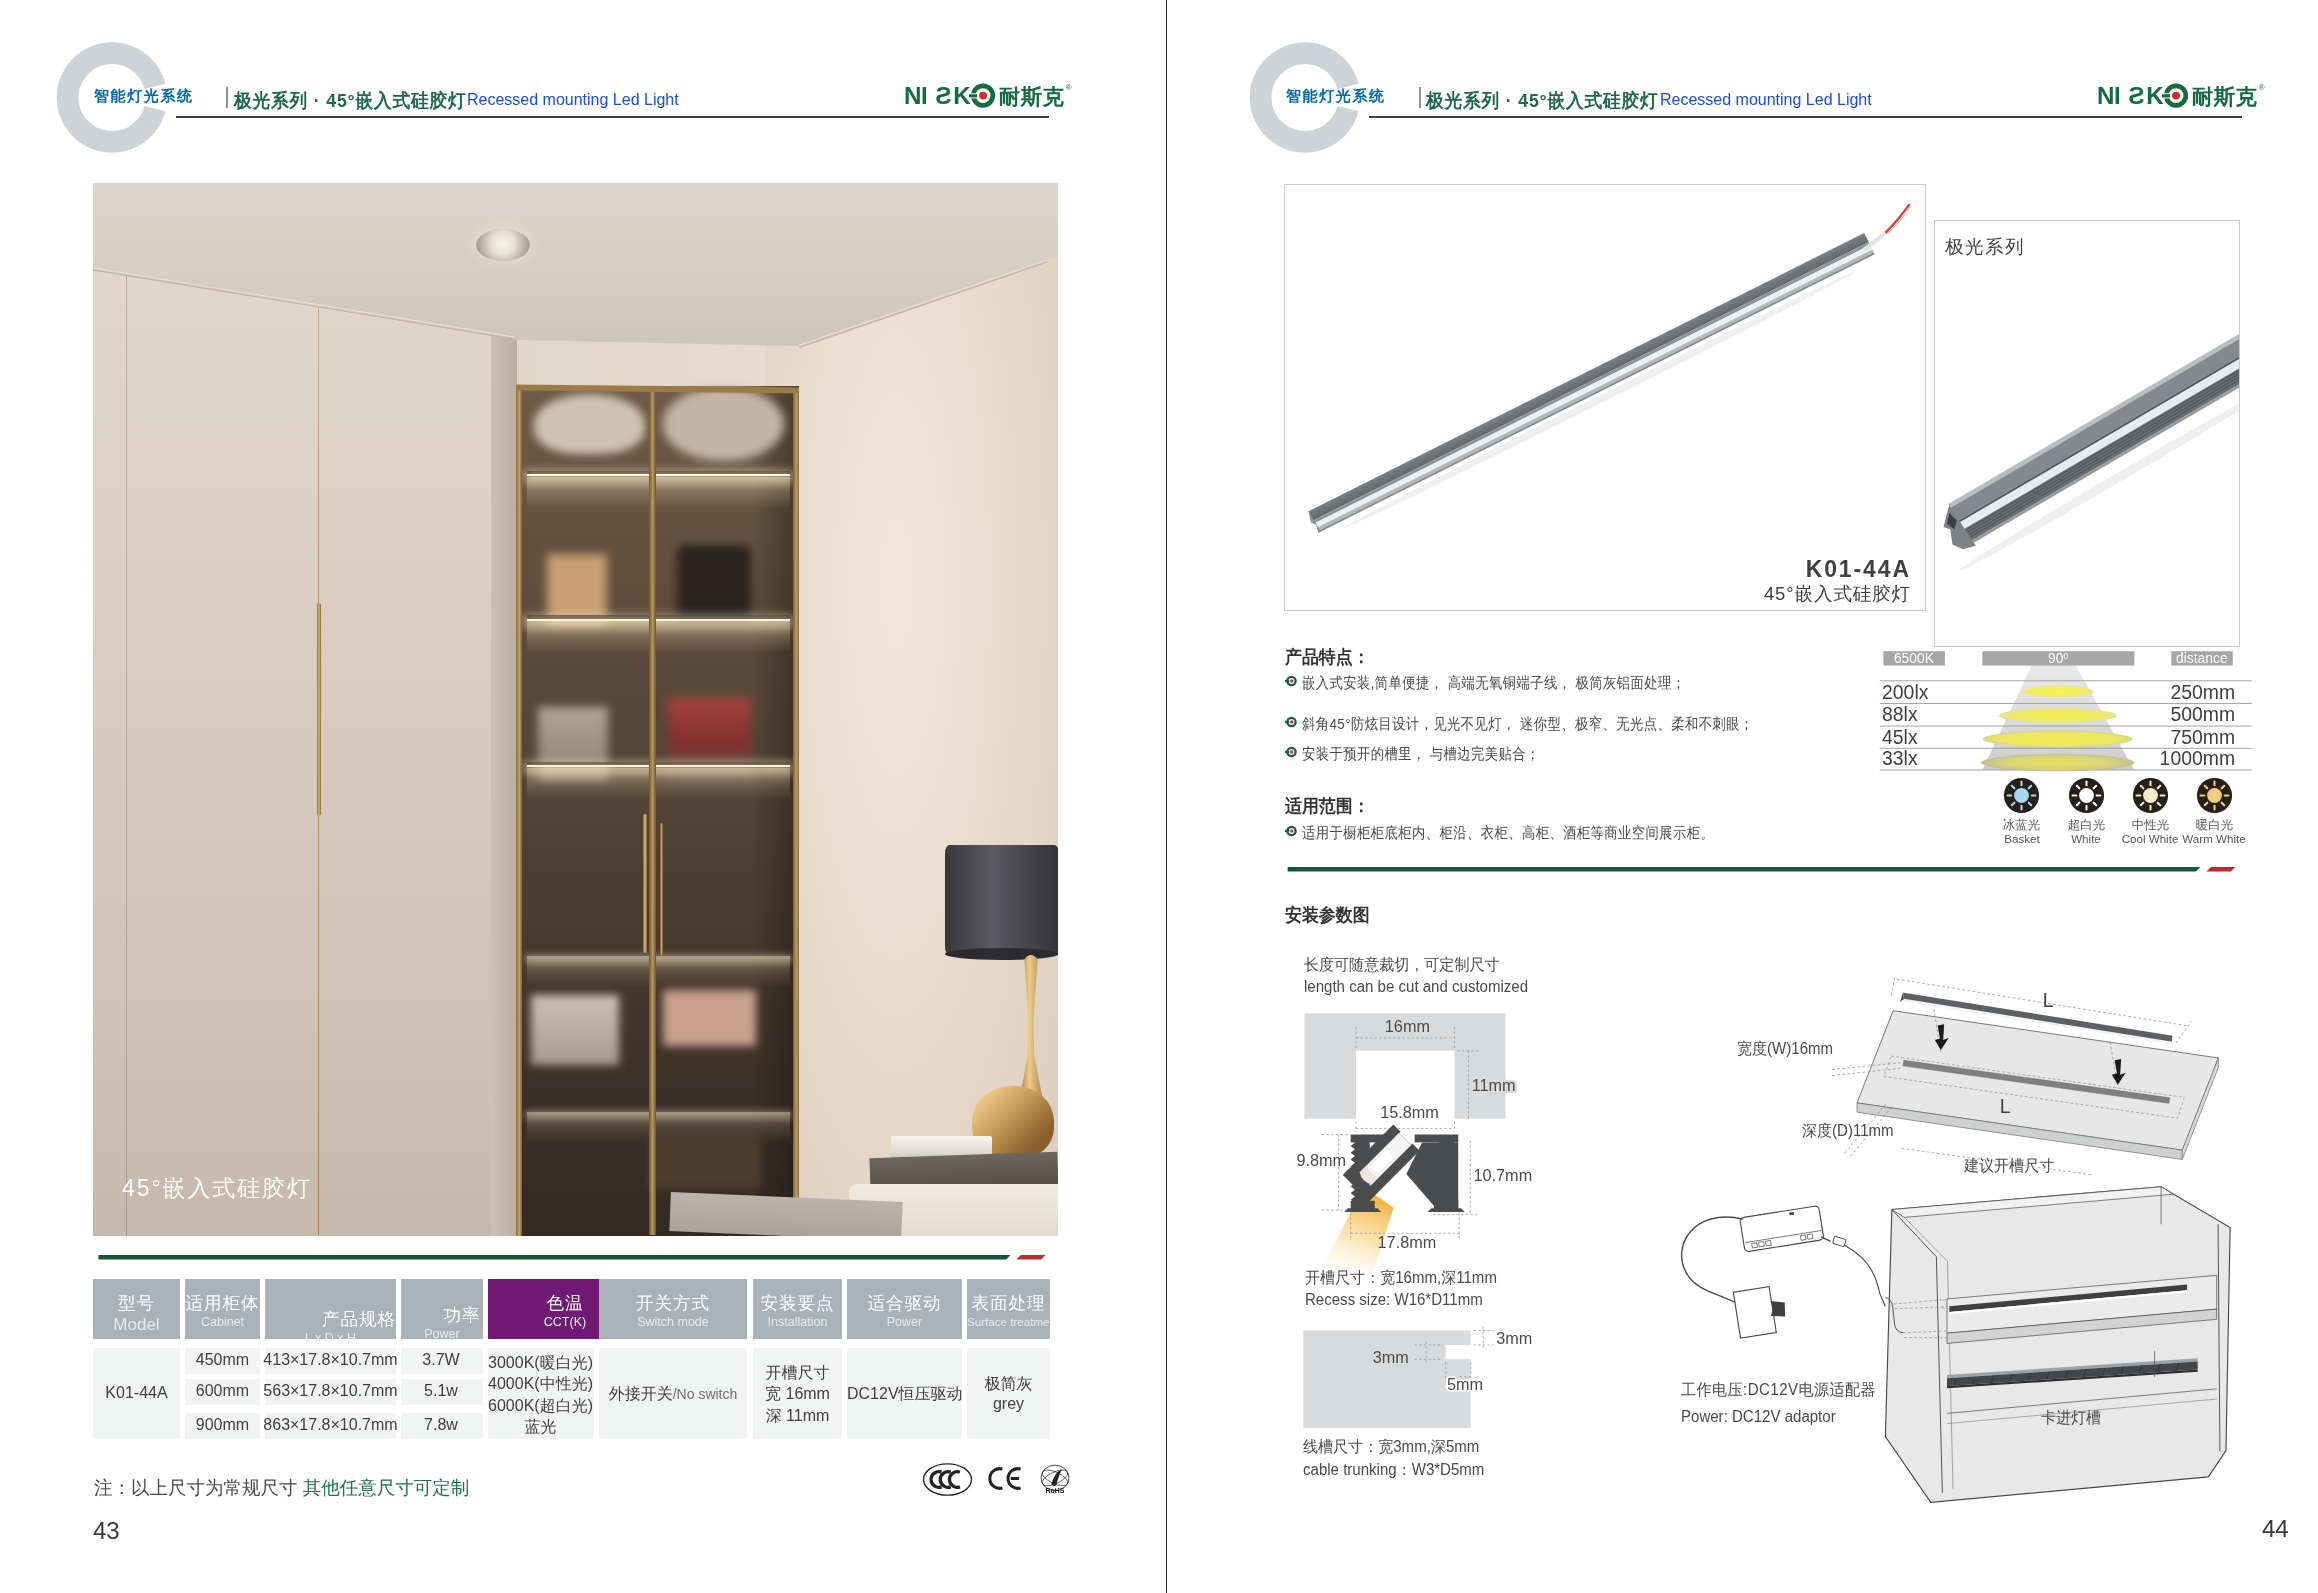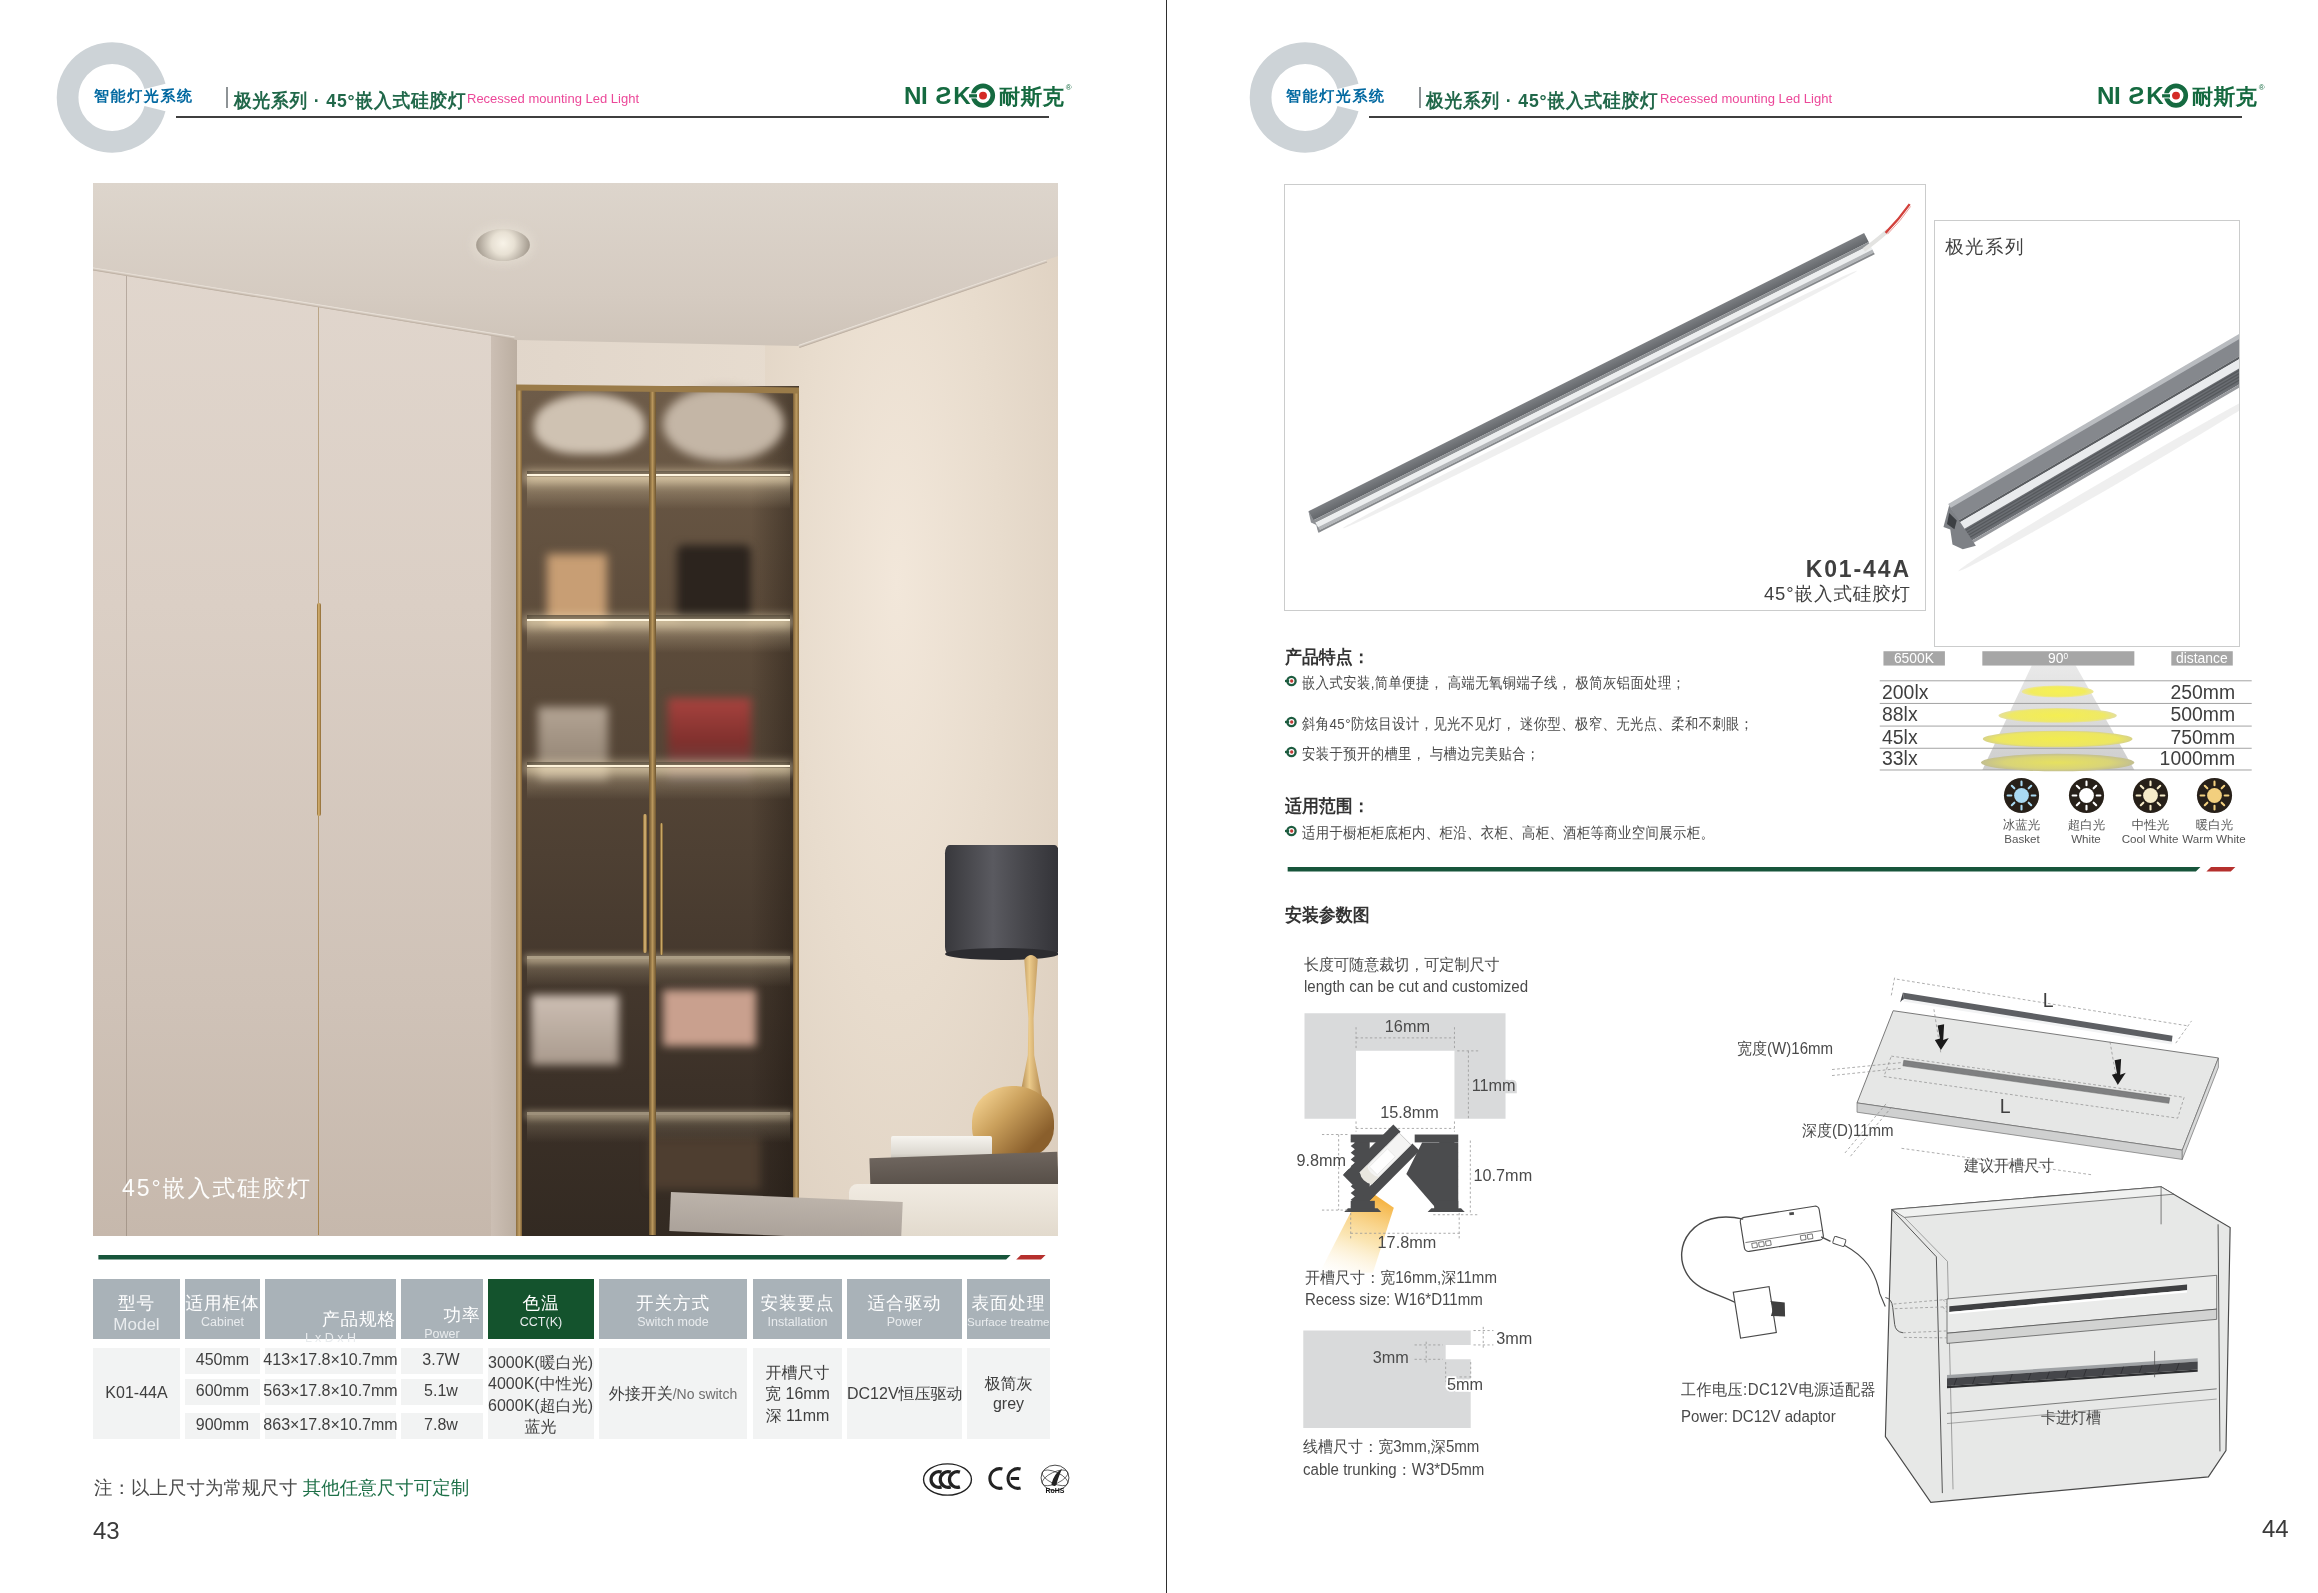--- a/index.html
+++ b/index.html
@@ -1,21 +1,21 @@
 <!DOCTYPE html>
 <html style="font-size:7.4px"><head>
 <meta charset="utf-8">
 <style>
 html,body{margin:0;padding:0;background:#fff;}
 #page{position:relative;width:2333px;height:1594px;background:#fff;overflow:hidden;
  font-family:"Liberation Sans",sans-serif;color:#3f3f3f;}
 .a{position:absolute;}
 .hdrcn{font-weight:bold;font-size:15px;color:#0369a1;letter-spacing:1.6px;white-space:nowrap;}
 .hdrgn{font-weight:bold;font-size:19px;color:#21684a;letter-spacing:0.9px;white-space:nowrap;transform:scaleX(.93);transform-origin:0 50%;}
-.hdren{font-size:13px;color:#ec4899;white-space:nowrap;}
+.hdren{font-size:16px;color:#1d4ed8;white-space:nowrap;}
 .h2{font-weight:bold;font-size:18px;color:#333;letter-spacing:0;white-space:nowrap;transform:scaleX(.94);transform-origin:0 50%;}
 .bt{font-size:15.3px;color:#4a4a4a;letter-spacing:0.5px;white-space:nowrap;transform:scaleX(.87);transform-origin:0 50%;}
 .dim{font-size:16px;color:#4a4a4a;white-space:nowrap;transform:scaleX(.94);transform-origin:0 50%;}
 .thc{font-weight:normal;font-size:17.6px;color:#fff;letter-spacing:0.9px;white-space:nowrap;text-align:center;}
 .the{font-size:12px;color:#e9ecee;white-space:nowrap;text-align:center;overflow:hidden;}
 .td{font-size:16px;color:#3f3f3f;white-space:nowrap;text-align:center;}
 </style>
 </head>
 <body>
 <div id="page">
@@ -185,21 +185,21 @@
       <div class="the" style="font-size:12.5px;">Cabinet</div>
     </div>
 <div class="a" style="left:265px;top:1279px;width:131px;height:60px;background:#a9b2b8;">
       <div class="thc" style="margin-top:28px;text-align:right;">产品规格</div>
       <div class="the" style="font-size:12.5px;">L x D x H</div>
     </div>
 <div class="a" style="left:401px;top:1279px;width:82px;height:60px;background:#a9b2b8;">
       <div class="thc" style="margin-top:24px;padding-left:40px;">功率</div>
       <div class="the" style="font-size:12.5px;">Power</div>
     </div>
-<div class="a" style="left:488px;top:1279px;width:106px;height:60px;background:#14532d;">
+<div class="a" style="left:488px;top:1279px;width:106px;height:60px;background:#701a75;padding-left:24px;">
       <div class="thc" style="margin-top:12px;">色温</div>
       <div class="the" style="font-size:12.5px;">CCT(K)</div>
     </div>
 <div class="a" style="left:599px;top:1279px;width:148px;height:60px;background:#a9b2b8;">
       <div class="thc" style="margin-top:12px;">开关方式</div>
       <div class="the" style="font-size:12.5px;">Switch mode</div>
     </div>
 <div class="a" style="left:753px;top:1279px;width:89px;height:60px;background:#a9b2b8;">
       <div class="thc" style="margin-top:12px;">安装要点</div>
       <div class="the" style="font-size:12.5px;">Installation</div>

